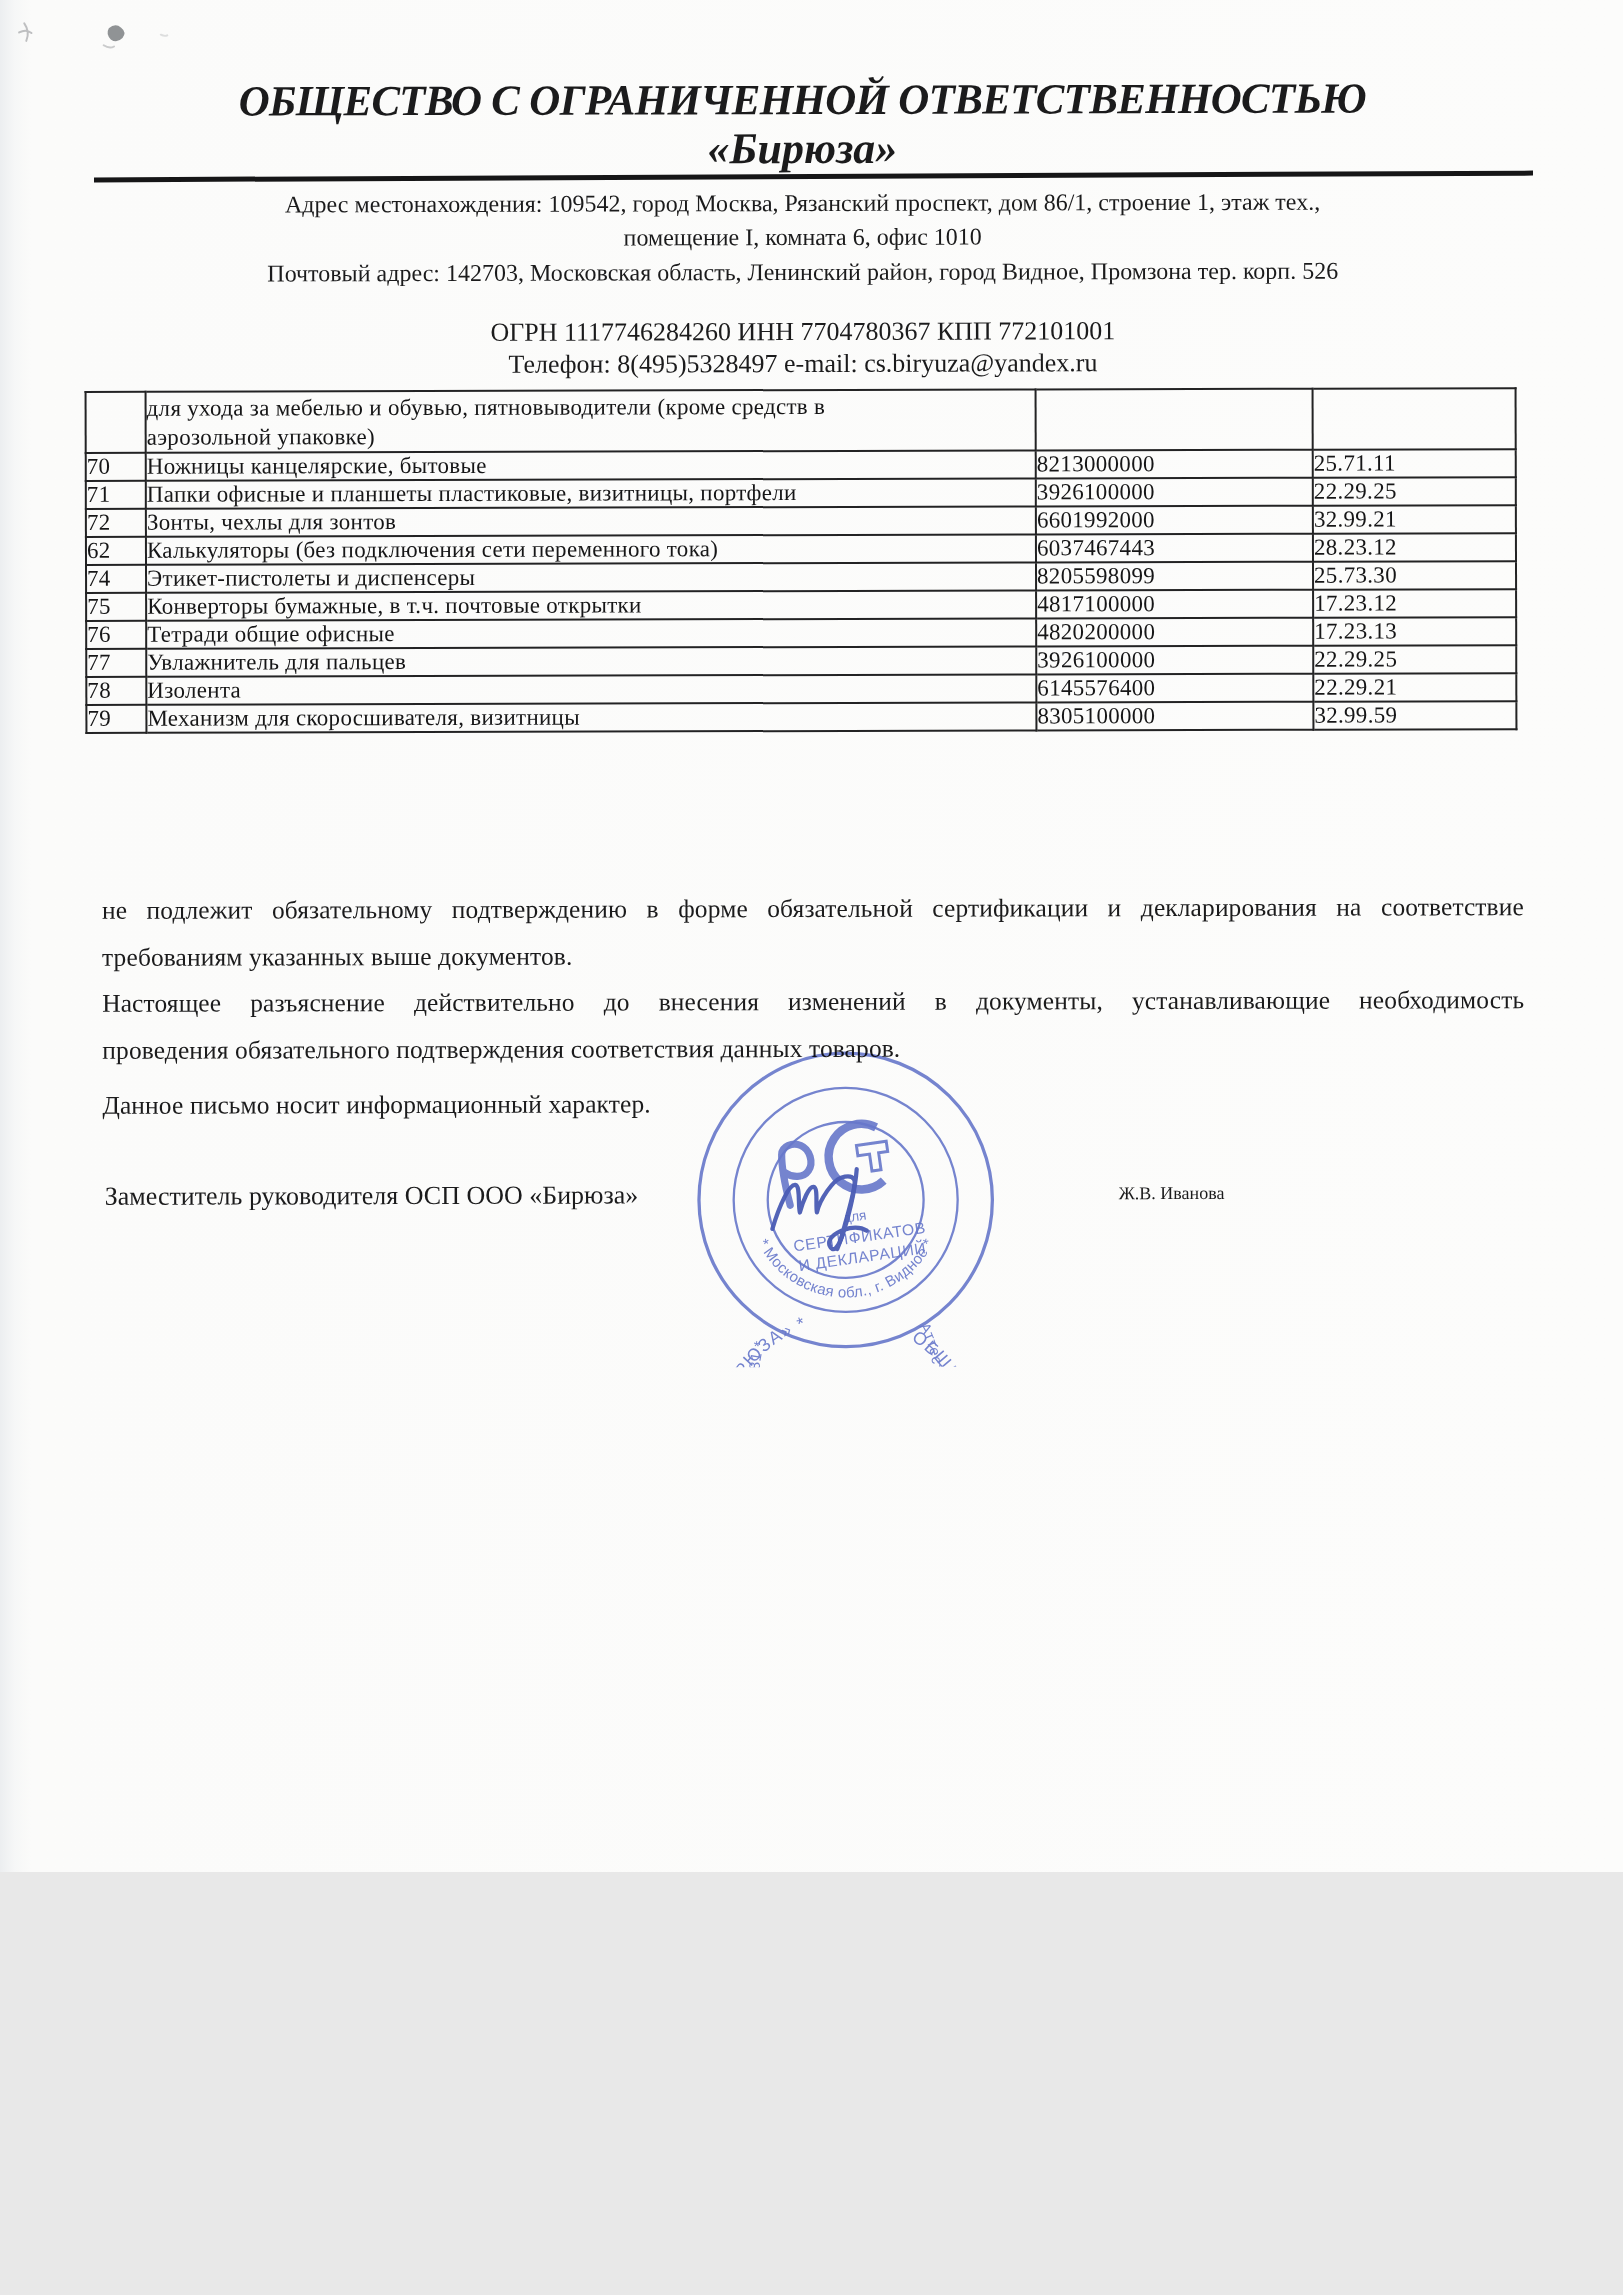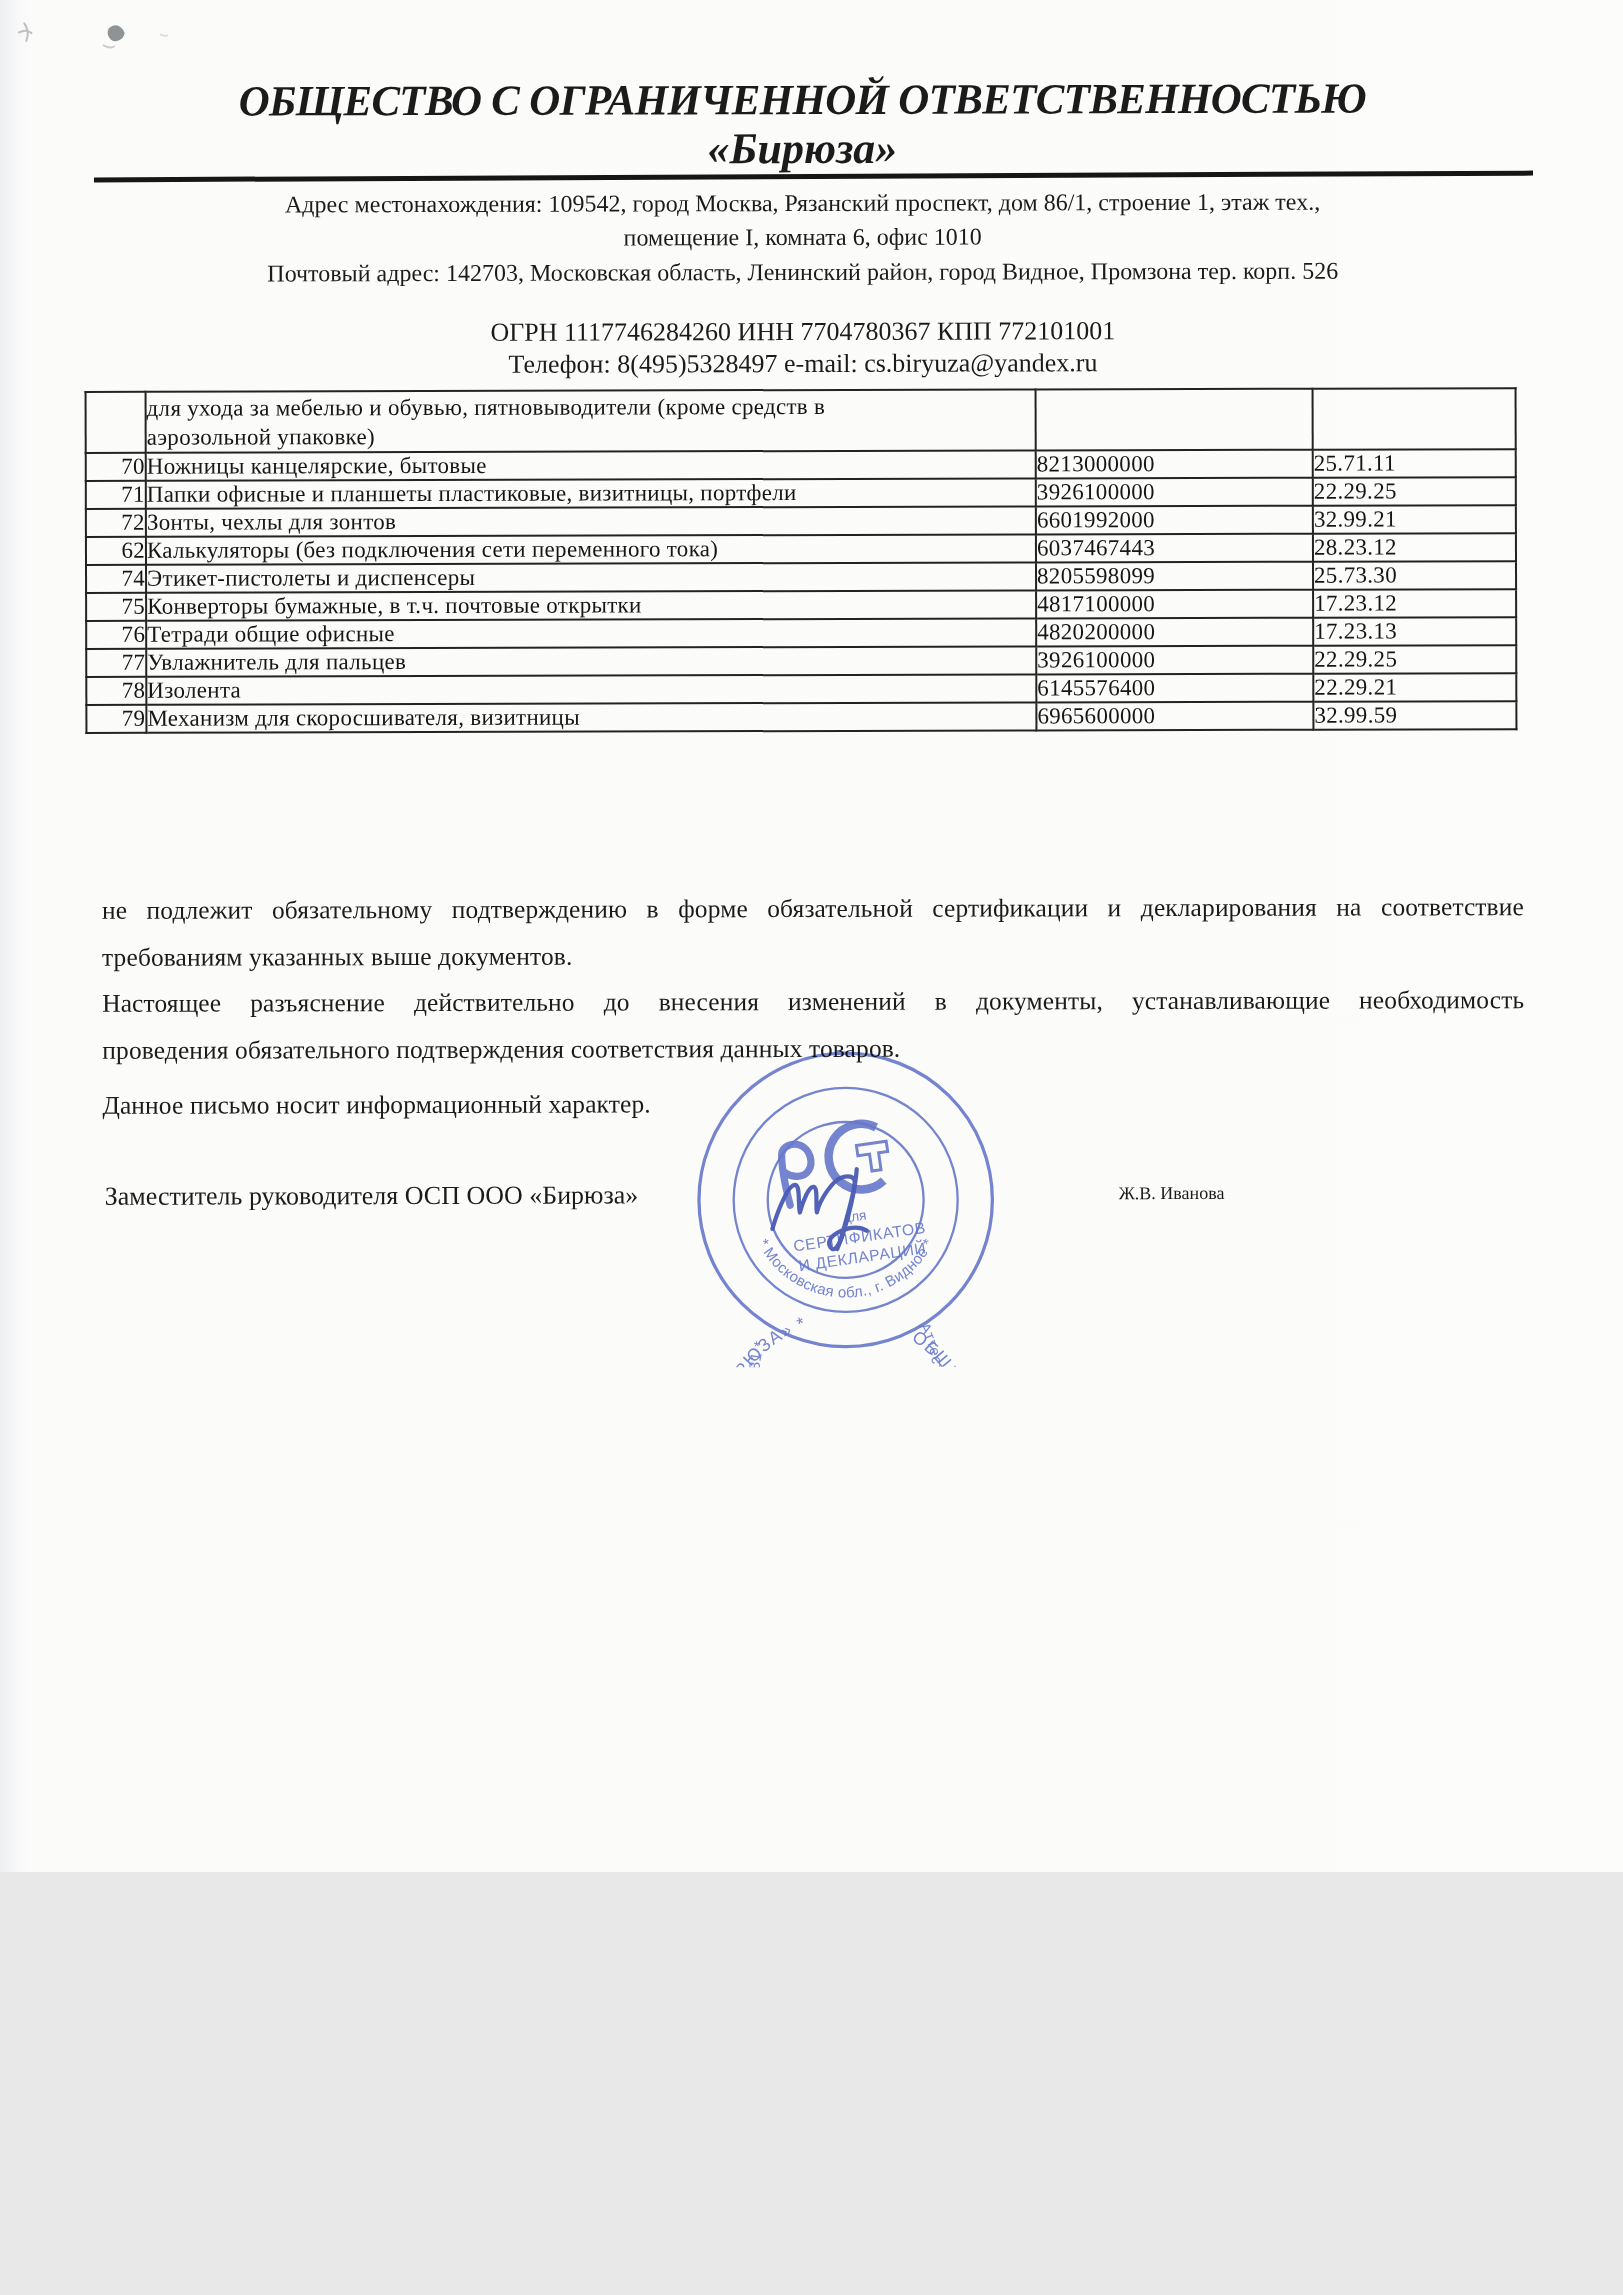--- a/index.html
+++ b/index.html
@@ -25,21 +25,21 @@
   .reg-line{top:315px;font-size:26px;line-height:33px;}
   .contact-line{top:347px;font-size:26px;line-height:33px;}
 
   
   table.goods{
     position:absolute;left:85px;top:389px;width:1430px;
     border-collapse:collapse;table-layout:fixed;
     font-size:23px;letter-spacing:0.3px;color:#161617;
   }
   table.goods td{border:2px solid #232324;vertical-align:middle;padding:0;}
-  td.c-num{text-align:right;}
+  td.c-num{text-align:left;}
   td.c-name{padding-left:10.5px;}
   td.c-code{padding-left:15.7px;margin-left:8px;}
   td.c-okpd{padding-left:19.6px;margin-left:7px;}
   tr.row{height:25px;}
   tr.carry{height:61px;}
   tr.carry .ln{line-height:29px;}
 
   
   .bodyline{position:absolute;left:101px;width:1422px;font-size:25.5px;line-height:46px;letter-spacing:0.1px;}
   .just{text-align:justify;text-align-last:justify;}
@@ -151,21 +151,21 @@
         </tr>
         <tr class="row">
           <td class="c-num">78</td>
           <td class="c-name">Изолента</td>
           <td class="c-code">6145576400</td>
           <td class="c-okpd">22.29.21</td>
         </tr>
         <tr class="row">
           <td class="c-num">79</td>
           <td class="c-name">Механизм для скоросшивателя, визитницы</td>
-          <td class="c-code">6965600000</td>
+          <td class="c-code">8305100000</td>
           <td class="c-okpd">32.99.59</td>
         </tr>
       </tbody>
     </table>
 
     <div class="bodyline just p1">не подлежит обязательному подтверждению в форме обязательной сертификации и декларирования на соответствие</div>
     <div class="bodyline p1b">требованиям указанных выше документов.</div>
     <div class="bodyline just p2">Настоящее разъяснение действительно до внесения изменений в документы, устанавливающие необходимость</div>
     <div class="bodyline p2b">проведения обязательного подтверждения соответствия данных товаров.</div>
     <div class="bodyline p3">Данное письмо носит информационный характер.</div>

